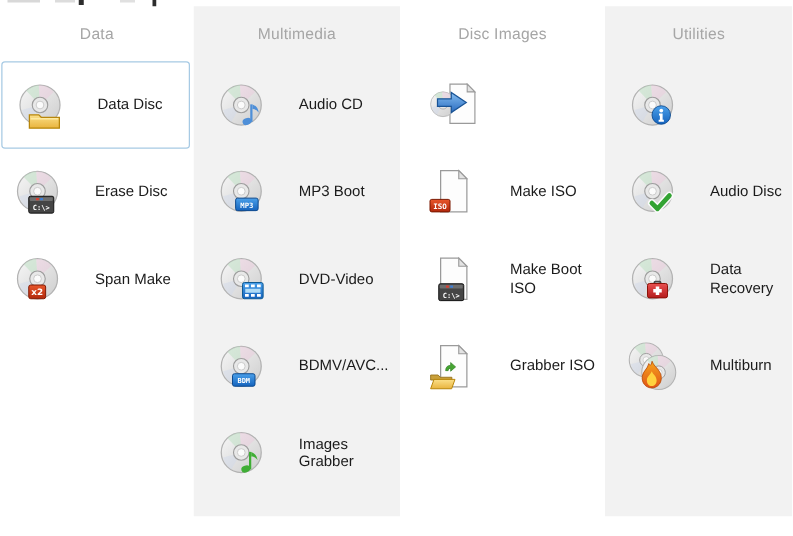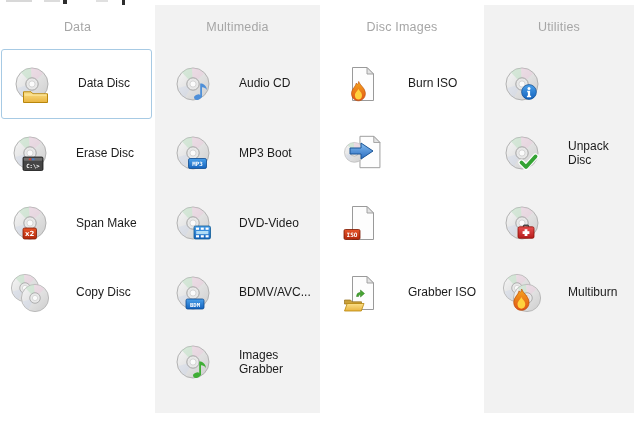--- a/index.html
+++ b/index.html
@@ -134,27 +134,20 @@
       <svg class="ic" viewBox="0 0 40 40">
         <use href="#sDisc"></use>
         <g transform="translate(13,25)">
           <rect width="13.5" height="11" rx="1.6" fill="url(#gRed)" stroke="#801a05" stroke-width="0.8"></rect>
           <text x="6.8" y="8.4" text-anchor="middle" font-size="7" class="badge-txt2">x2</text>
         </g>
       </svg>
       <span class="lbl">Span Make</span>
     </div>
 
-    <div class="cell">
-      <svg class="ic" viewBox="0 0 40 40">
-        <use href="#sDisc" transform="translate(-2,-2) scale(0.85)"></use>
-        <use href="#sDisc" transform="translate(8,8) scale(0.85)"></use>
-      </svg>
-      <span class="lbl">Copy Disc</span>
-    </div>
   </div>
 
   <div class="col alt" id="col-multimedia">
     <div class="col-header">Multimedia</div>
 
     <div class="cell">
       <svg class="ic" viewBox="0 0 40 40">
         <use href="#sDisc"></use>
         <use href="#sNote" x="20" y="17" width="16" height="20" style="color:#4e8fd8"></use>
       </svg>
@@ -205,46 +198,53 @@
         <use href="#sDisc"></use>
         <use href="#sNote" x="19" y="17" width="16" height="20" style="color:#3fae35"></use>
       </svg>
       <span class="lbl">Images Grabber</span>
     </div>
   </div>
 
   <div class="col" id="col-discimages">
     <div class="col-header">Disc Images</div>
 
-    <div class="cell">
-      <svg class="ic" viewBox="0 0 40 40">
-        <use href="#sDoc"></use>
-        <use href="#sFlame" transform="translate(7,17) scale(1.18)" width="16" height="18"></use>
-      </svg>
-      <span class="lbl">Burn ISO</span>
-    </div>
 
     <div class="cell">
       <svg class="ic" viewBox="0 0 40 40">
         <use href="#sDoc" transform="translate(8,0) scale(0.95)"></use>
         <use href="#sDisc" transform="translate(0,7) scale(0.62)"></use>
         <path d="M8,19 H19 V14 L31,22 19,30 V25 H8 Z" fill="url(#gArrow)" stroke="#1a5496" stroke-width="1" transform="translate(0,-4)"></path>
       </svg>
     </div>
 
     <div class="cell">
       <svg class="ic" viewBox="0 0 40 40">
         <use href="#sDoc"></use>
         <g transform="translate(2,26.5)">
           <rect width="16" height="10" rx="1.4" fill="url(#gRed)" stroke="#7a1800" stroke-width="0.8"></rect>
           <text x="8" y="7.6" text-anchor="middle" font-size="6" class="badge-txt">ISO</text>
         </g>
       </svg>
-    </div>
-
+      <span class="lbl">Make ISO</span>
+    </div>
+
+    <div class="cell">
+      <svg class="ic" viewBox="0 0 40 40">
+        <use href="#sDoc"></use>
+        <g transform="translate(9,24)">
+          <rect width="20" height="13.5" rx="1.3" fill="#454545" stroke="#141414" stroke-width="0.8"></rect>
+          <rect x="0.8" y="0.8" width="18.4" height="2.9" rx="0.7" fill="#6e6e6e"></rect>
+          <rect x="5.8" y="1.4" width="2.3" height="1.8" fill="#d84032"></rect>
+          <rect x="9.1" y="1.4" width="2.3" height="1.8" fill="#3f7fd6"></rect>
+          <text x="10" y="11" text-anchor="middle" font-size="5.6" class="badge-txt">C:\&gt;</text>
+        </g>
+      </svg>
+      <span class="lbl">Make Boot ISO</span>
+    </div>
 
     <div class="cell">
       <svg class="ic" viewBox="0 0 40 40">
         <use href="#sDoc"></use>
         <path d="M14.5,23.5 Q14.5,19.5 18.5,19.2 L18.5,17 22.5,20.5 18.5,24 18.5,21.5 Q16.5,21.6 16.5,23.5 Z" fill="#46a532" stroke="#2c7a1e" stroke-width="0.5"></path>
         <g transform="translate(2,24)">
           <path d="M0.5,3 H6.5 L8.2,4.8 H17.5 V7 H0.5 Z" fill="#c9a03a" stroke="#96701a" stroke-width="0.7"></path>
           <path d="M0.5,14 L3.2,6.5 H20 L17.3,14 Z" fill="url(#gYel)" stroke="#b8860b" stroke-width="0.8"></path>
         </g>
       </svg>
@@ -268,33 +268,34 @@
     </div>
 
     <div class="cell">
       <svg class="ic" viewBox="0 0 40 40">
         <use href="#sDisc"></use>
         <g transform="translate(17,21)">
           <path d="M2.5,8.5 L7,13 L16.5,2.5" fill="none" stroke="#ffffff" stroke-width="6.2" stroke-linecap="round" stroke-linejoin="round" opacity="0.9"></path>
           <path d="M2.5,8.5 L7,13 L16.5,2.5" fill="none" stroke="#33a333" stroke-width="3.8" stroke-linecap="round" stroke-linejoin="round"></path>
         </g>
       </svg>
-      <span class="lbl">Unpack Disc</span>
+      <span class="lbl">Audio Disc</span>
     </div>
 
     <div class="cell">
       <svg class="ic" viewBox="0 0 40 40">
         <use href="#sDisc"></use>
         <g transform="translate(16,22)">
           <path d="M5.5,2 V1.2 Q5.5,0.3 6.4,0.3 H9.6 Q10.5,0.3 10.5,1.2 V2" fill="none" stroke="#4a4a4a" stroke-width="1.4"></path>
           <rect y="1.8" width="16" height="11.5" rx="1.6" fill="url(#gRed2)" stroke="#8c1208" stroke-width="0.8"></rect>
           <rect x="6.6" y="4.2" width="2.8" height="6.8" fill="#ffffff"></rect>
           <rect x="4.6" y="6.2" width="6.8" height="2.8" fill="#ffffff"></rect>
         </g>
       </svg>
+      <span class="lbl">Data Recovery</span>
     </div>
 
     <div class="cell">
       <svg class="ic" viewBox="0 0 40 40">
         <use href="#sDisc" transform="translate(-2,-2) scale(0.85)"></use>
         <use href="#sDisc" transform="translate(8,8) scale(0.85)"></use>
         <use href="#sFlame" transform="translate(9,15.5) scale(1.3)" width="16" height="18"></use>
       </svg>
       <span class="lbl">Multiburn</span>
     </div>

